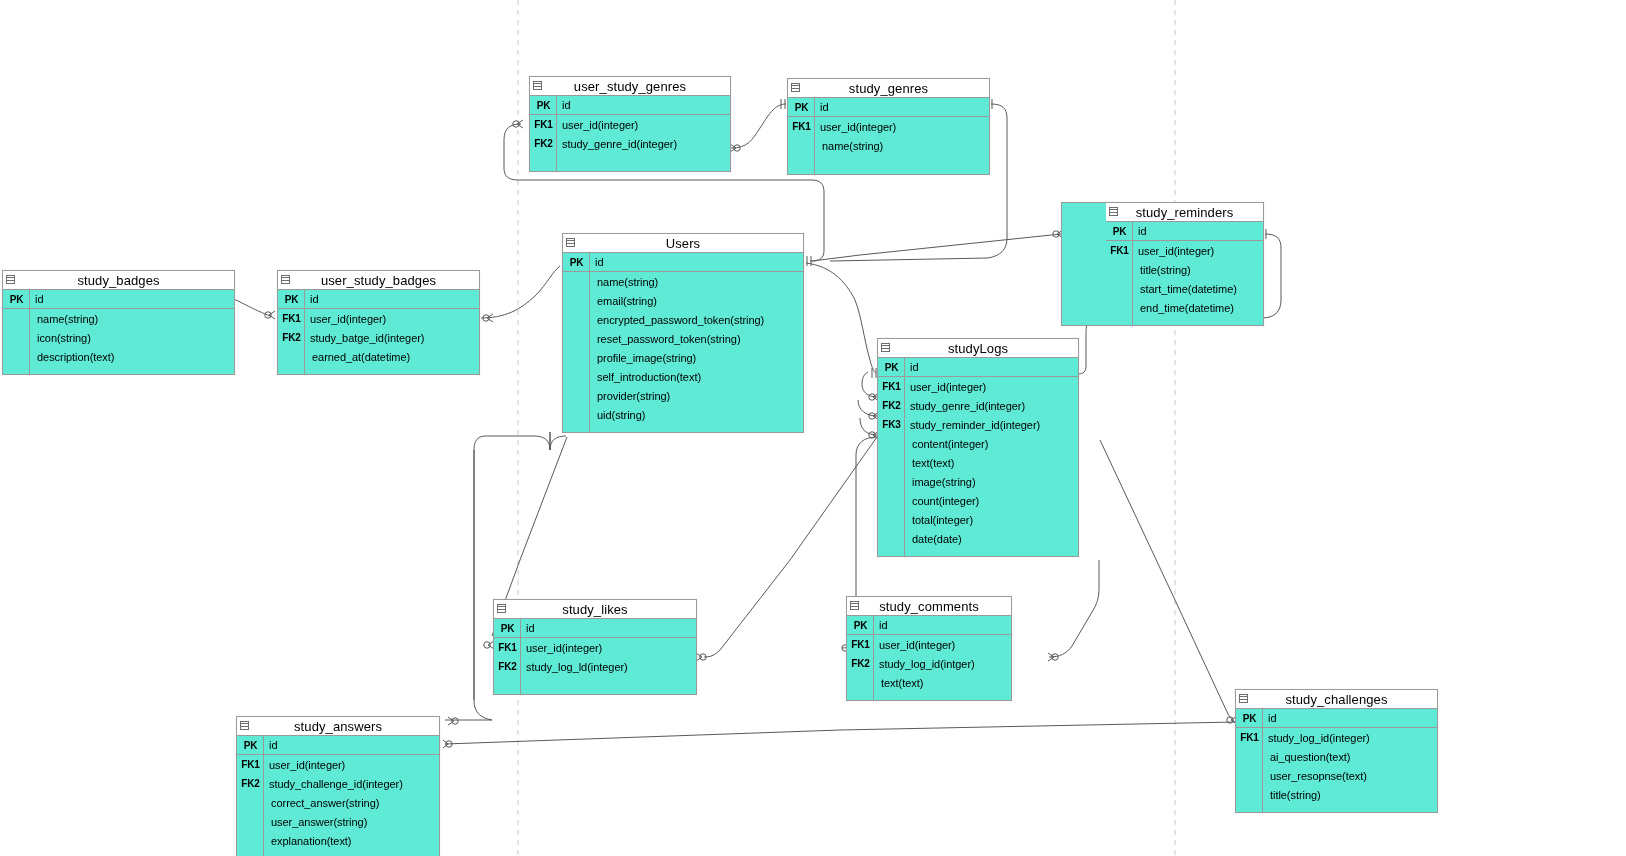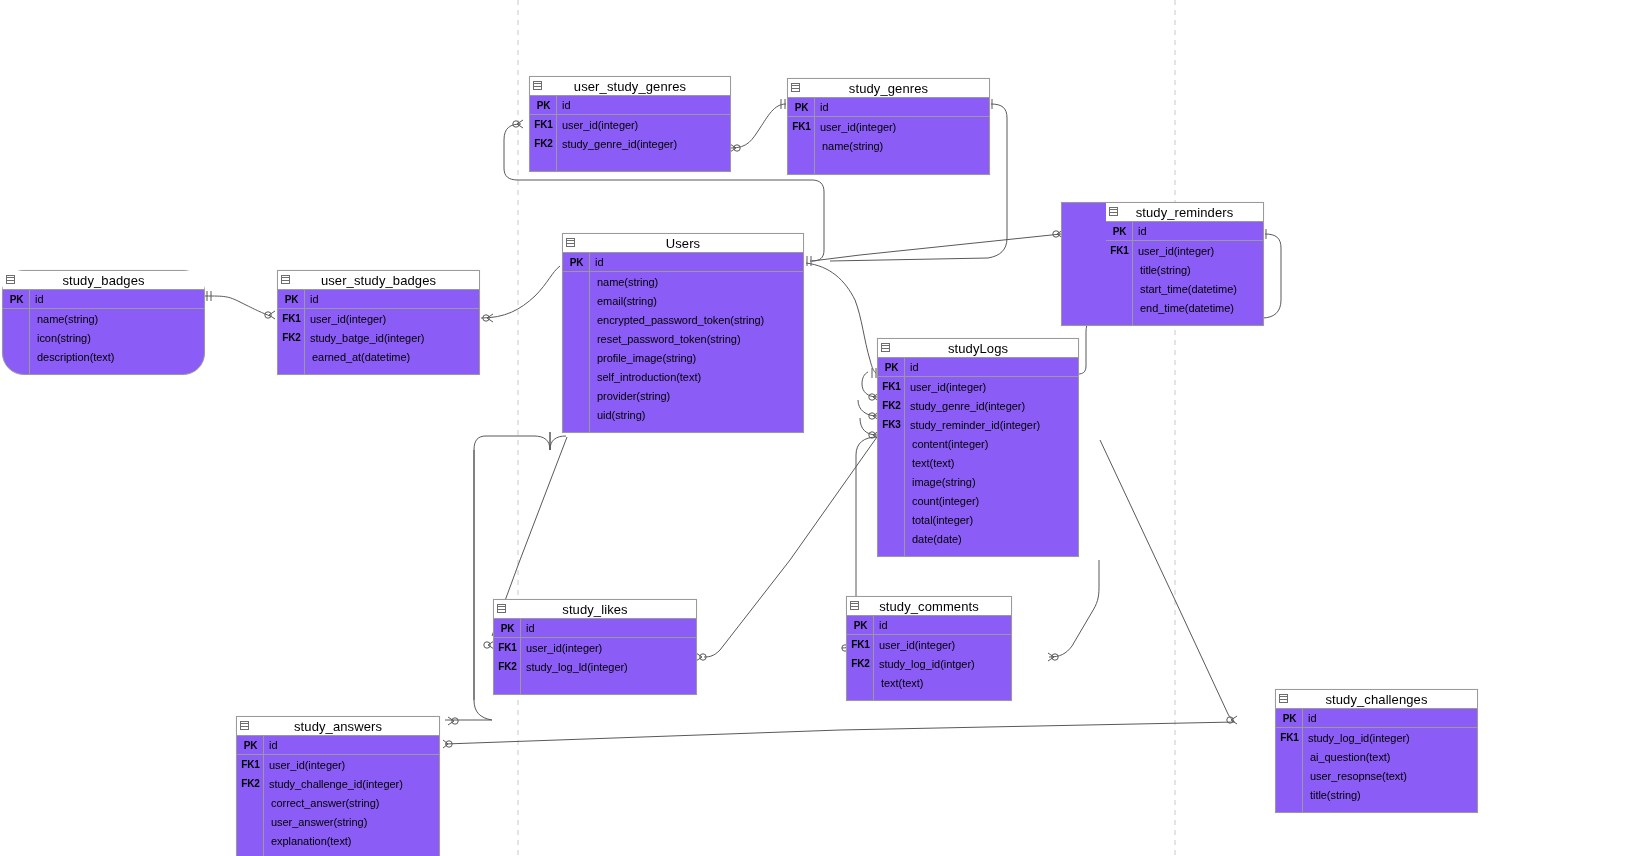--- a/index.html
+++ b/index.html
@@ -9,21 +9,21 @@
     -webkit-font-smoothing:antialiased;
   }
   #canvas{position:absolute;inset:0;}
   svg.links{position:absolute;left:0;top:0;width:1626px;height:856px;pointer-events:none;}
   .guide{stroke:#c9c9c9;stroke-width:1;stroke-dasharray:5 5;}
   .link{fill:none;stroke:#58595b;stroke-width:1;}
   .crow{fill:none;stroke:#58595b;stroke-width:1;}
 
   .tbl{
     position:absolute;
-    background:#8b5cf6;
+    background:#5eead4;
     border:1px solid #9a9a9a;
     box-sizing:border-box;
     box-shadow:0 0 0 0.5px rgba(0,0,0,0.04);
   }
   .tbl .titlebar{
     position:relative;
     height:18px;
     border-bottom:1px solid #9a9a9a;
     display:flex;align-items:center;justify-content:center;
     background:#fff;
@@ -148,21 +148,21 @@
       <circle class="crow" cx="1230" cy="720" r="3.2"></circle>
       <path class="crow" d="M1237,716 L1231,720 L1237,724"></path>
 
       <path class="link" d="M445,744 L840,730 L1235,722"></path>
       <circle class="crow" cx="449" cy="744" r="3.2"></circle>
       <path class="crow" d="M443,740 L448,744 L443,748"></path>
     </g>
   </svg>
 
   <div id="tables-host">
-      <div class="tbl" style="left: 2px; top: 270px; width: 203px; border-radius: 22px;">
+      <div class="tbl" style="left: 2px; top: 270px; width: 233px;">
         <div class="titlebar">
           <span class="gicon"></span>
           <span class="tname">study_badges</span>
         </div>
         <div class="body">
           <div class="keycol"></div>
           <div class="row pk">
             <span class="k">PK</span>
             <span class="f">id</span>
           </div>
@@ -452,21 +452,21 @@
             <span class="k"></span>
             <span class="f indent">user_answer(string)</span>
           </div>
           <div class="row">
             <span class="k"></span>
             <span class="f indent">explanation(text)</span>
           </div>
           <div class="pad"></div>
         </div>
       </div>
-      <div class="tbl" style="left: 1235px; top: 689px; width: 203px; margin-left: 40px;">
+      <div class="tbl" style="left: 1235px; top: 689px; width: 203px;">
         <div class="titlebar">
           <span class="gicon"></span>
           <span class="tname">study_challenges</span>
         </div>
         <div class="body">
           <div class="keycol"></div>
           <div class="row pk">
             <span class="k">PK</span>
             <span class="f">id</span>
           </div>

